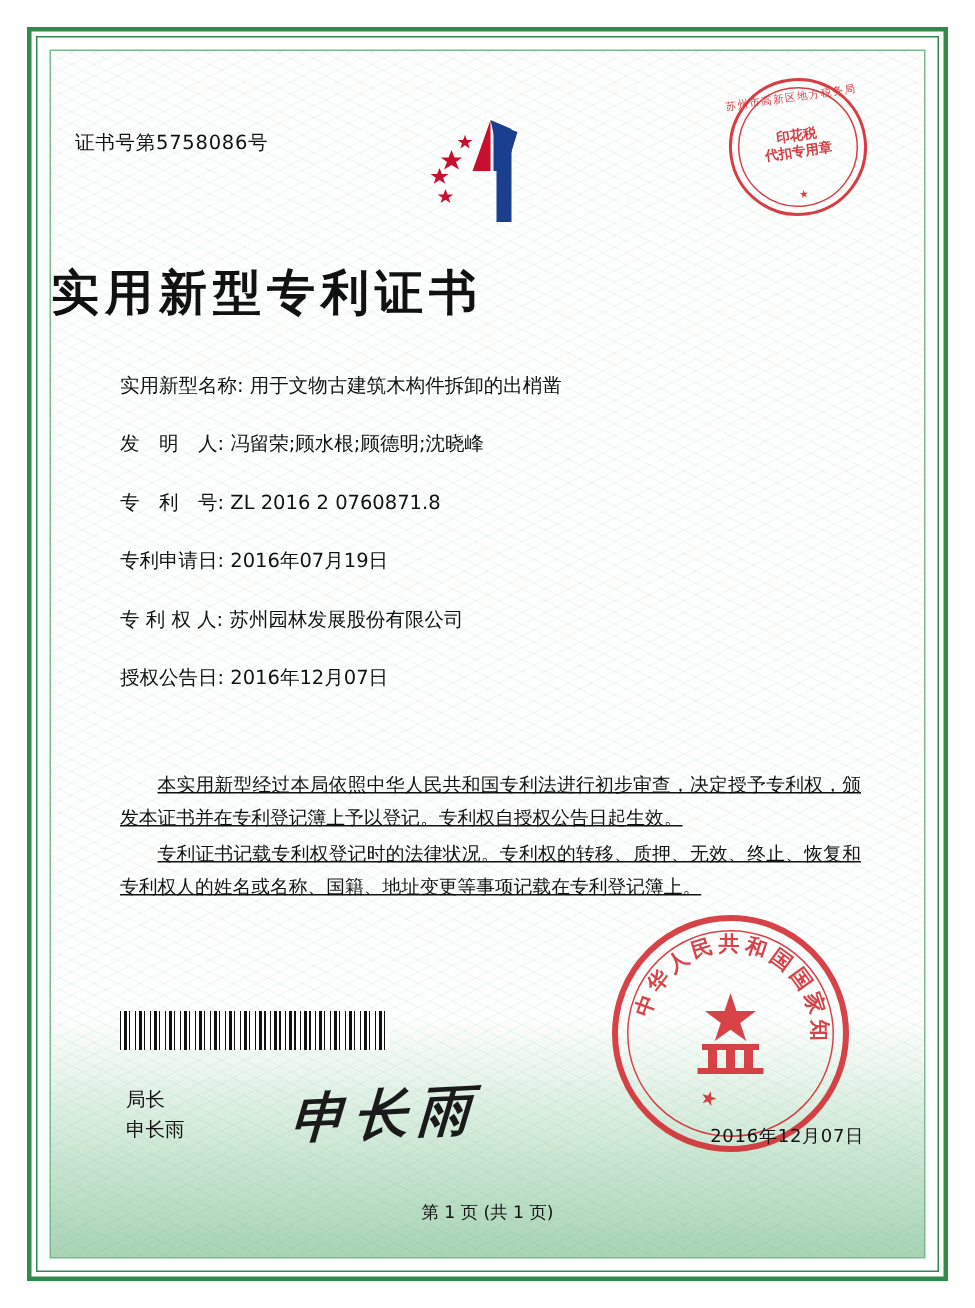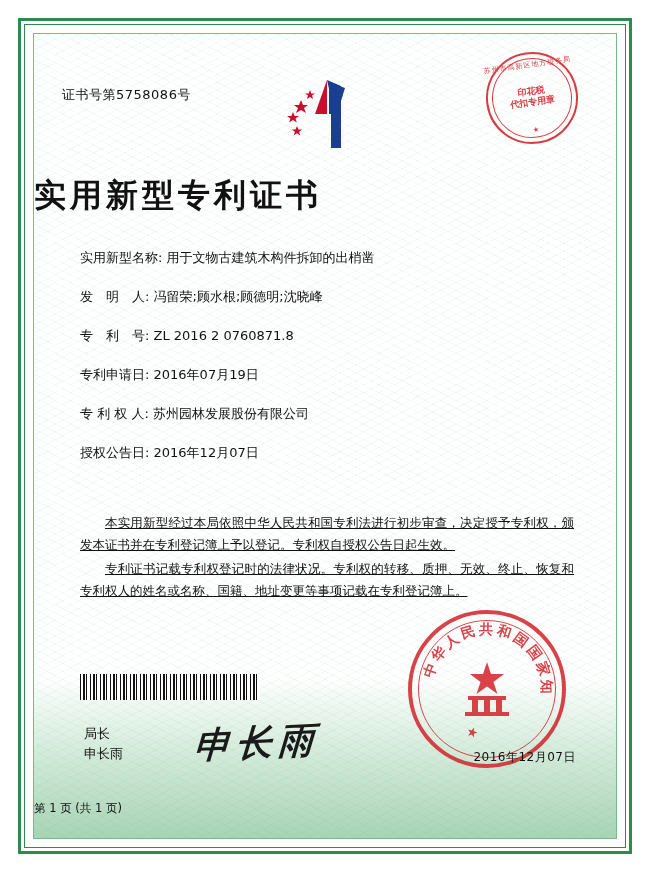--- a/index.html
+++ b/index.html
@@ -125,21 +125,21 @@
     left: 0;
     bottom: 8px;
     width: 88px;
     text-align: center;
     font-size: 7px;
     letter-spacing: 1px;
   }
   
   .cert-number {
     position: absolute;
-    left: 28px;
+    left: 16px;
     top: 52px;
     font-size: 13px;
     color: #111;
     letter-spacing: 0.5px;
   }
   
   .logo {
     position: absolute;
     left: 50%;
     top: 40px;
@@ -272,21 +272,21 @@
     font-size: 12px;
     color: #111;
     letter-spacing: 0.5px;
   }
   
   .page-footer {
     position: absolute;
     left: 0;
     right: 0;
     bottom: 22px;
-    text-align: left;
+    text-align: center;
     font-size: 11.5px;
     color: #111;
   }
 </style>
 </head>
 <body>
 
 <div class="certificate">
 
   <div class="frame-outer"></div>

